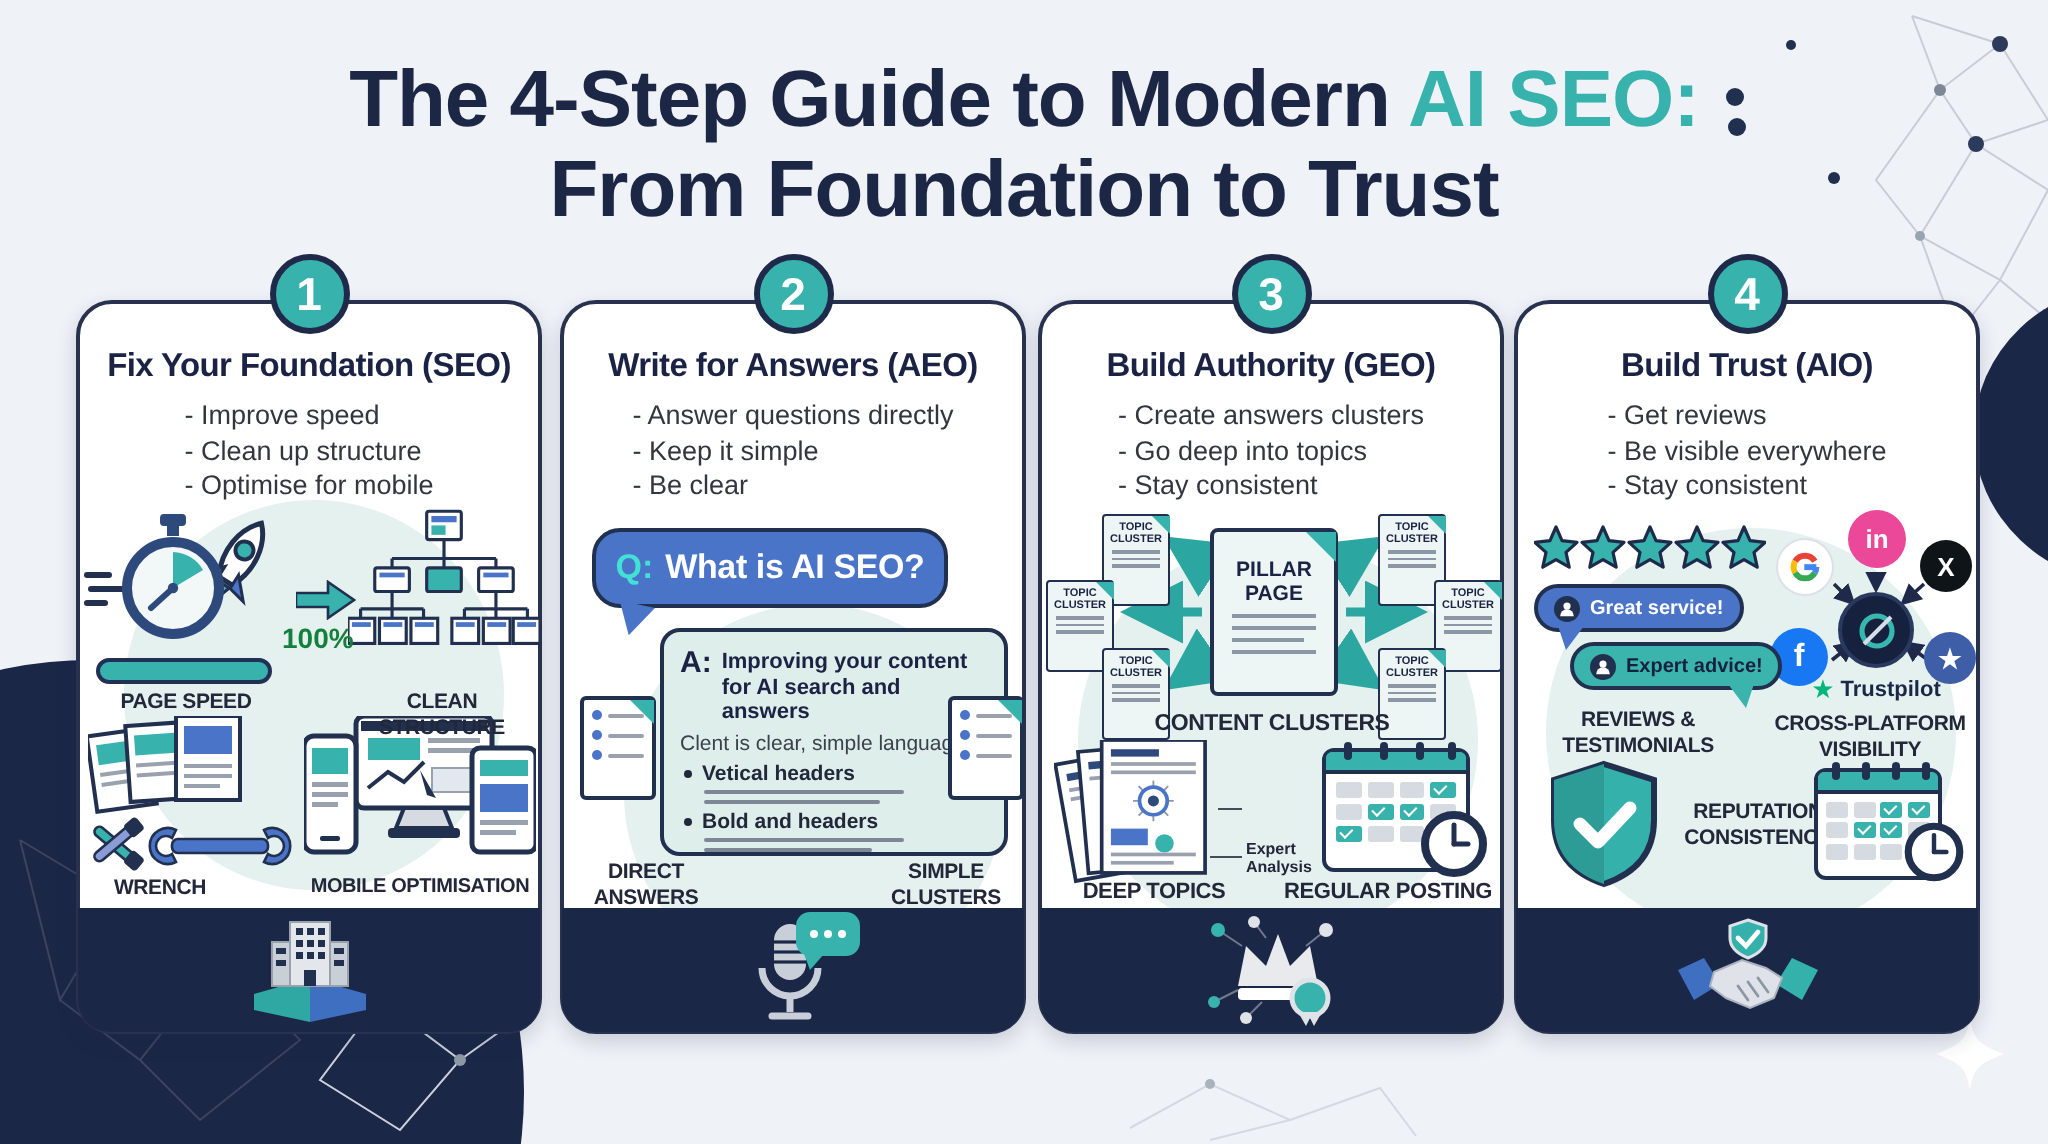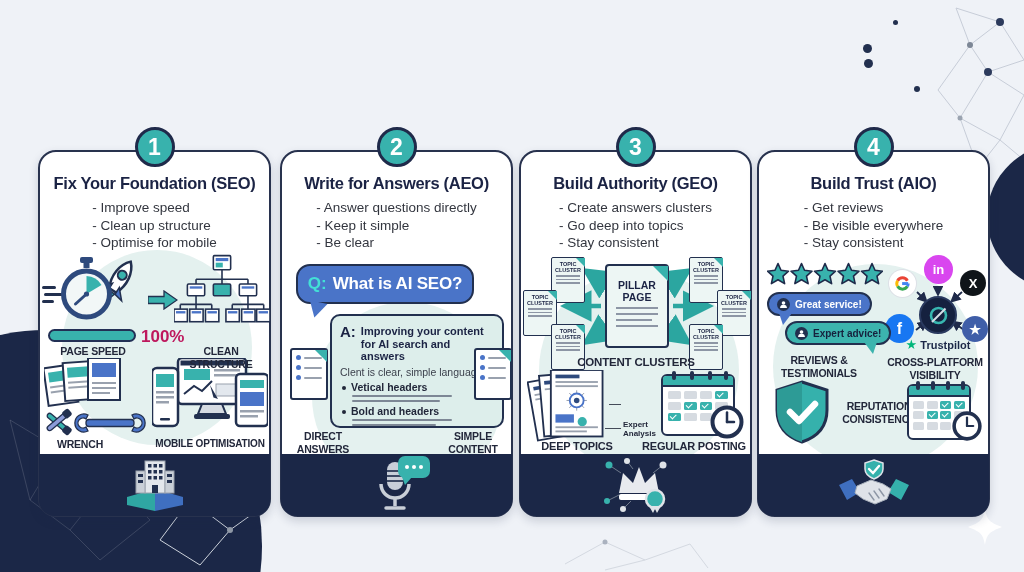--- a/index.html
+++ b/index.html
@@ -31,21 +31,21 @@
     font-size:16.5px;font-weight:800;color:#1b2344;letter-spacing:-0.3px;z-index:1;}
   .blk{position:absolute;top:47px;left:50%;transform:translateX(-50%);z-index:1;}
   .blk span{display:block;font-size:13.5px;line-height:17.5px;color:#33363f;white-space:nowrap;}
   .footer{position:absolute;left:-1px;right:-1px;bottom:-1px;height:62px;background:#1b2747;
     border-radius:0 0 16px 16px;display:flex;align-items:center;justify-content:center;z-index:2;}
   .lab{position:absolute;font-weight:800;color:#22273a;text-align:center;z-index:2;font-size:10.5px;line-height:12.5px;letter-spacing:-0.2px;}
   .abs{position:absolute;z-index:1;}
 
   
   .pill{position:absolute;left:8px;top:177px;width:88px;height:13px;border:2.5px solid #223055;border-radius:8px;background:#38b2ad;z-index:1;}
-  .pct{position:absolute;left:101px;top:175px;font-size:17px;font-weight:800;color:#be185d;z-index:1;}
+  .pct{position:absolute;left:101px;top:159px;font-size:14px;font-weight:800;color:#15803d;z-index:1;}
 
   
   .q-bubble{position:absolute;left:14px;top:112px;width:178px;height:40px;background:#4a74c8;
     border:2px solid #22304f;border-radius:14px;display:flex;align-items:center;justify-content:center;gap:6px;z-index:2;}
   .q-bubble .q{color:#43e0d6;font-size:17px;font-weight:800;}
   .q-bubble .qt{color:#ffffff;font-size:17px;font-weight:800;letter-spacing:-0.2px;}
   .q-tail{position:absolute;left:26px;top:150px;width:0;height:0;z-index:2;
     border-left:8px solid transparent;border-right:10px solid transparent;border-top:16px solid #4a74c8;transform:rotate(12deg);}
   .a-box{position:absolute;left:48px;top:162px;width:174px;height:114px;background:#ddeeeb;
     border:2.5px solid #22304f;border-radius:10px;padding:7px 8px;z-index:1;}
@@ -137,20 +137,24 @@
   <svg class="constellation" style="left:560px;top:534px;" width="150" height="38" viewBox="0 0 150 38">
     <g stroke="#d4d9e1" stroke-width="1" fill="none">
         <path d="M5,30 L45,8 L85,26 L45,36 M85,26 L130,10 L148,34"></path>
       </g>
     <circle cx="45" cy="8" r="2.5" fill="#aab2bf"></circle>
   </svg>
   <svg class="sparkle" viewBox="0 0 38 38">
     <path d="M19,1 C21,12 23,14 36,19 C23,24 21,26 19,37 C17,26 15,24 2,19 C15,14 17,12 19,1 Z" fill="#ffffff"></path>
   </svg>
 
+  <div class="title">
+    <div><span>The 4-Step Guide to Modern </span><span class="hl">AI SEO:</span></div>
+    <div>From Foundation to Trust</div>
+  </div>
 
   <div class="card c1">
     <div class="badge">1</div>
     <div class="halo" style="left:22px;top:98px;width:190px;height:195px;"></div>
     <div class="card-title">Fix Your Foundation (SEO)</div>
     <div class="blk">
       <span>- Improve speed</span>
       <span>- Clean up structure</span>
       <span>- Optimise for mobile</span>
     </div>
@@ -350,21 +354,21 @@
       <div class="row">
           <span class="dotb"></span>
           <span class="ln"></span>
         </div>
       <div class="row">
           <span class="dotb"></span>
           <span class="ln"></span>
         </div>
     </div>
     <div class="lab" style="left:0px;top:278px;width:82px;">DIRECT ANSWERS</div>
-    <div class="lab" style="left:150px;top:278px;width:82px;">SIMPLE CONTENT</div>
+    <div class="lab" style="left:150px;top:278px;width:82px;">SIMPLE CLUSTERS</div>
 
     <div class="footer">
       <div style="position:relative;width:70px;height:54px;">
         <svg style="position:absolute;left:14px;top:2px;" width="38" height="52" viewBox="0 0 38 52">
           <rect x="11" y="2" width="16" height="28" rx="8" fill="#c9cfd8"></rect>
           <line x1="11" y1="11" x2="27" y2="11" stroke="#1b2747" stroke-width="1.6"></line>
           <line x1="11" y1="16" x2="27" y2="16" stroke="#1b2747" stroke-width="1.6"></line>
           <line x1="11" y1="21" x2="27" y2="21" stroke="#1b2747" stroke-width="1.6"></line>
           <path d="M5,24 A14,14 0 0 0 33,24" fill="none" stroke="#c9cfd8" stroke-width="3.5"></path>
           <line x1="19" y1="38" x2="19" y2="46" stroke="#c9cfd8" stroke-width="3.5"></line>
@@ -602,21 +606,21 @@
         <svg width="17" height="17" viewBox="0 0 24 24">
           <g fill="none" stroke-width="4.2">
             <path stroke="#EA4335" d="M5.07,8 A8,8 0 0 1 18.93,8"></path>
             <path stroke="#FBBC05" d="M5.07,16 A8,8 0 0 1 5.07,8"></path>
             <path stroke="#34A853" d="M18.93,16 A8,8 0 0 1 5.07,16"></path>
             <path stroke="#4285F4" d="M20,12 A8,8 0 0 1 18.93,16"></path>
           </g>
           <rect x="11.5" y="10" width="8.5" height="4.2" fill="#4285F4"></rect>
         </svg>
       </div>
-      <div class="pc" style="left:41px;top:1px;width:29px;height:29px;background:#d946ef;font-size:13px;">in</div>
+      <div class="pc" style="left:41px;top:1px;width:29px;height:29px;background:#ec4899;font-size:13px;">in</div>
       <div class="pc" style="left:77px;top:16px;width:26px;height:26px;background:#0f1419;font-size:13px;">X</div>
       <div class="pc" style="left:2px;top:60px;width:29px;height:29px;background:#1877f2;font-size:16px;">f</div>
       <div class="pc" style="left:79px;top:62px;width:26px;height:26px;background:#3f5ea8;font-size:13px;">★</div>
       <div class="pc" style="left:36px;top:42px;width:38px;height:38px;background:#15213f;border:2px solid #2a3a5f;">
         <svg width="21" height="21" viewBox="0 0 21 21">
           <circle cx="10.5" cy="10.5" r="7.5" fill="none" stroke="#38b6b0" stroke-width="2.6"></circle>
           <line x1="4" y1="17" x2="17.5" y2="3.5" stroke="#d7dde6" stroke-width="2"></line>
         </svg>
       </div>
     </div>

